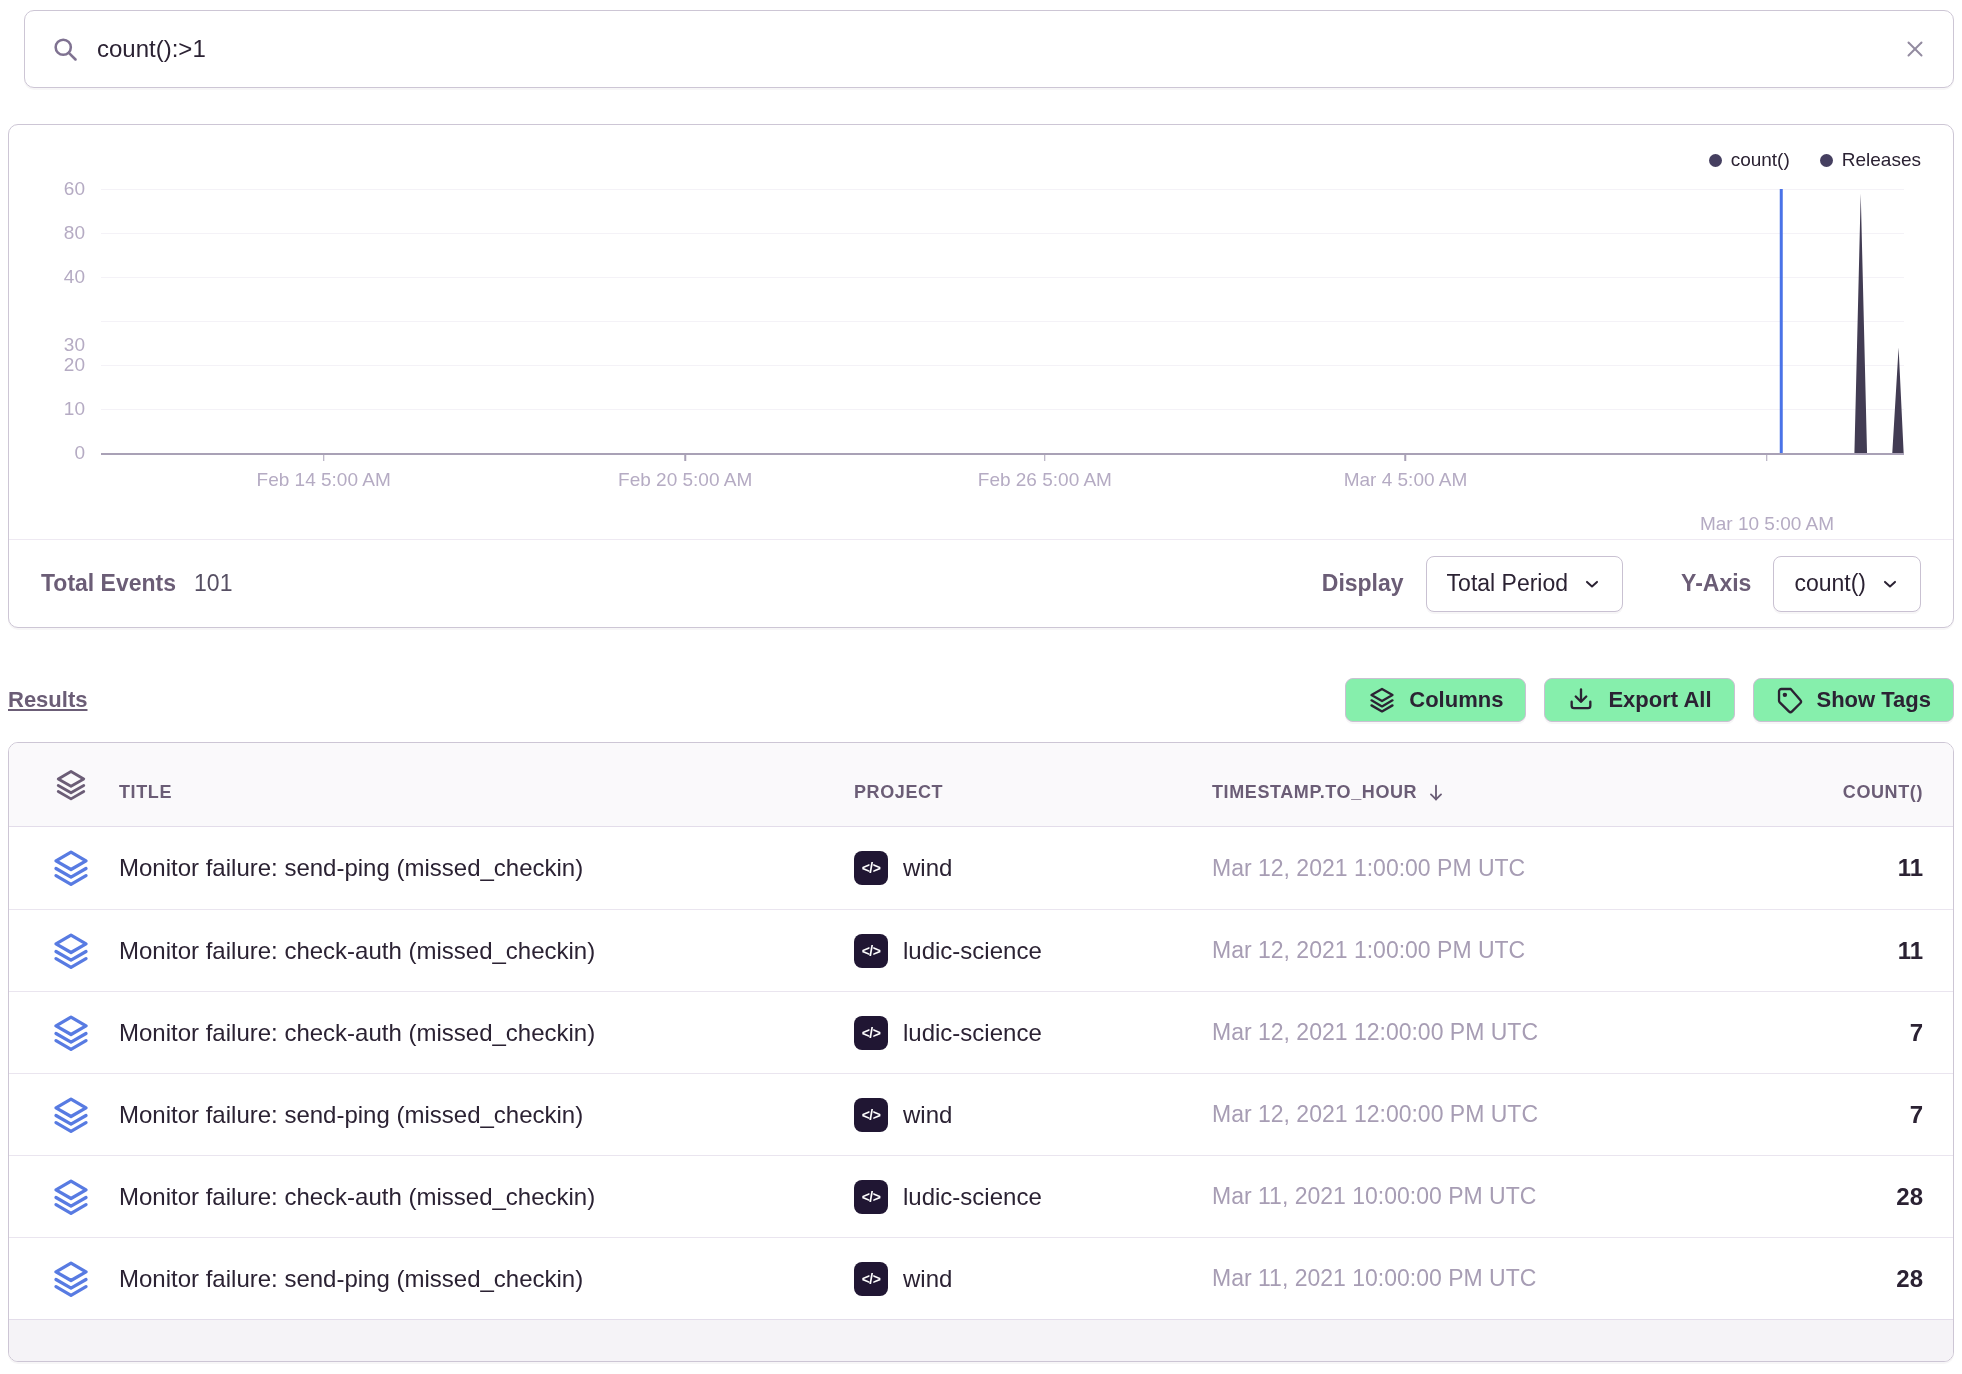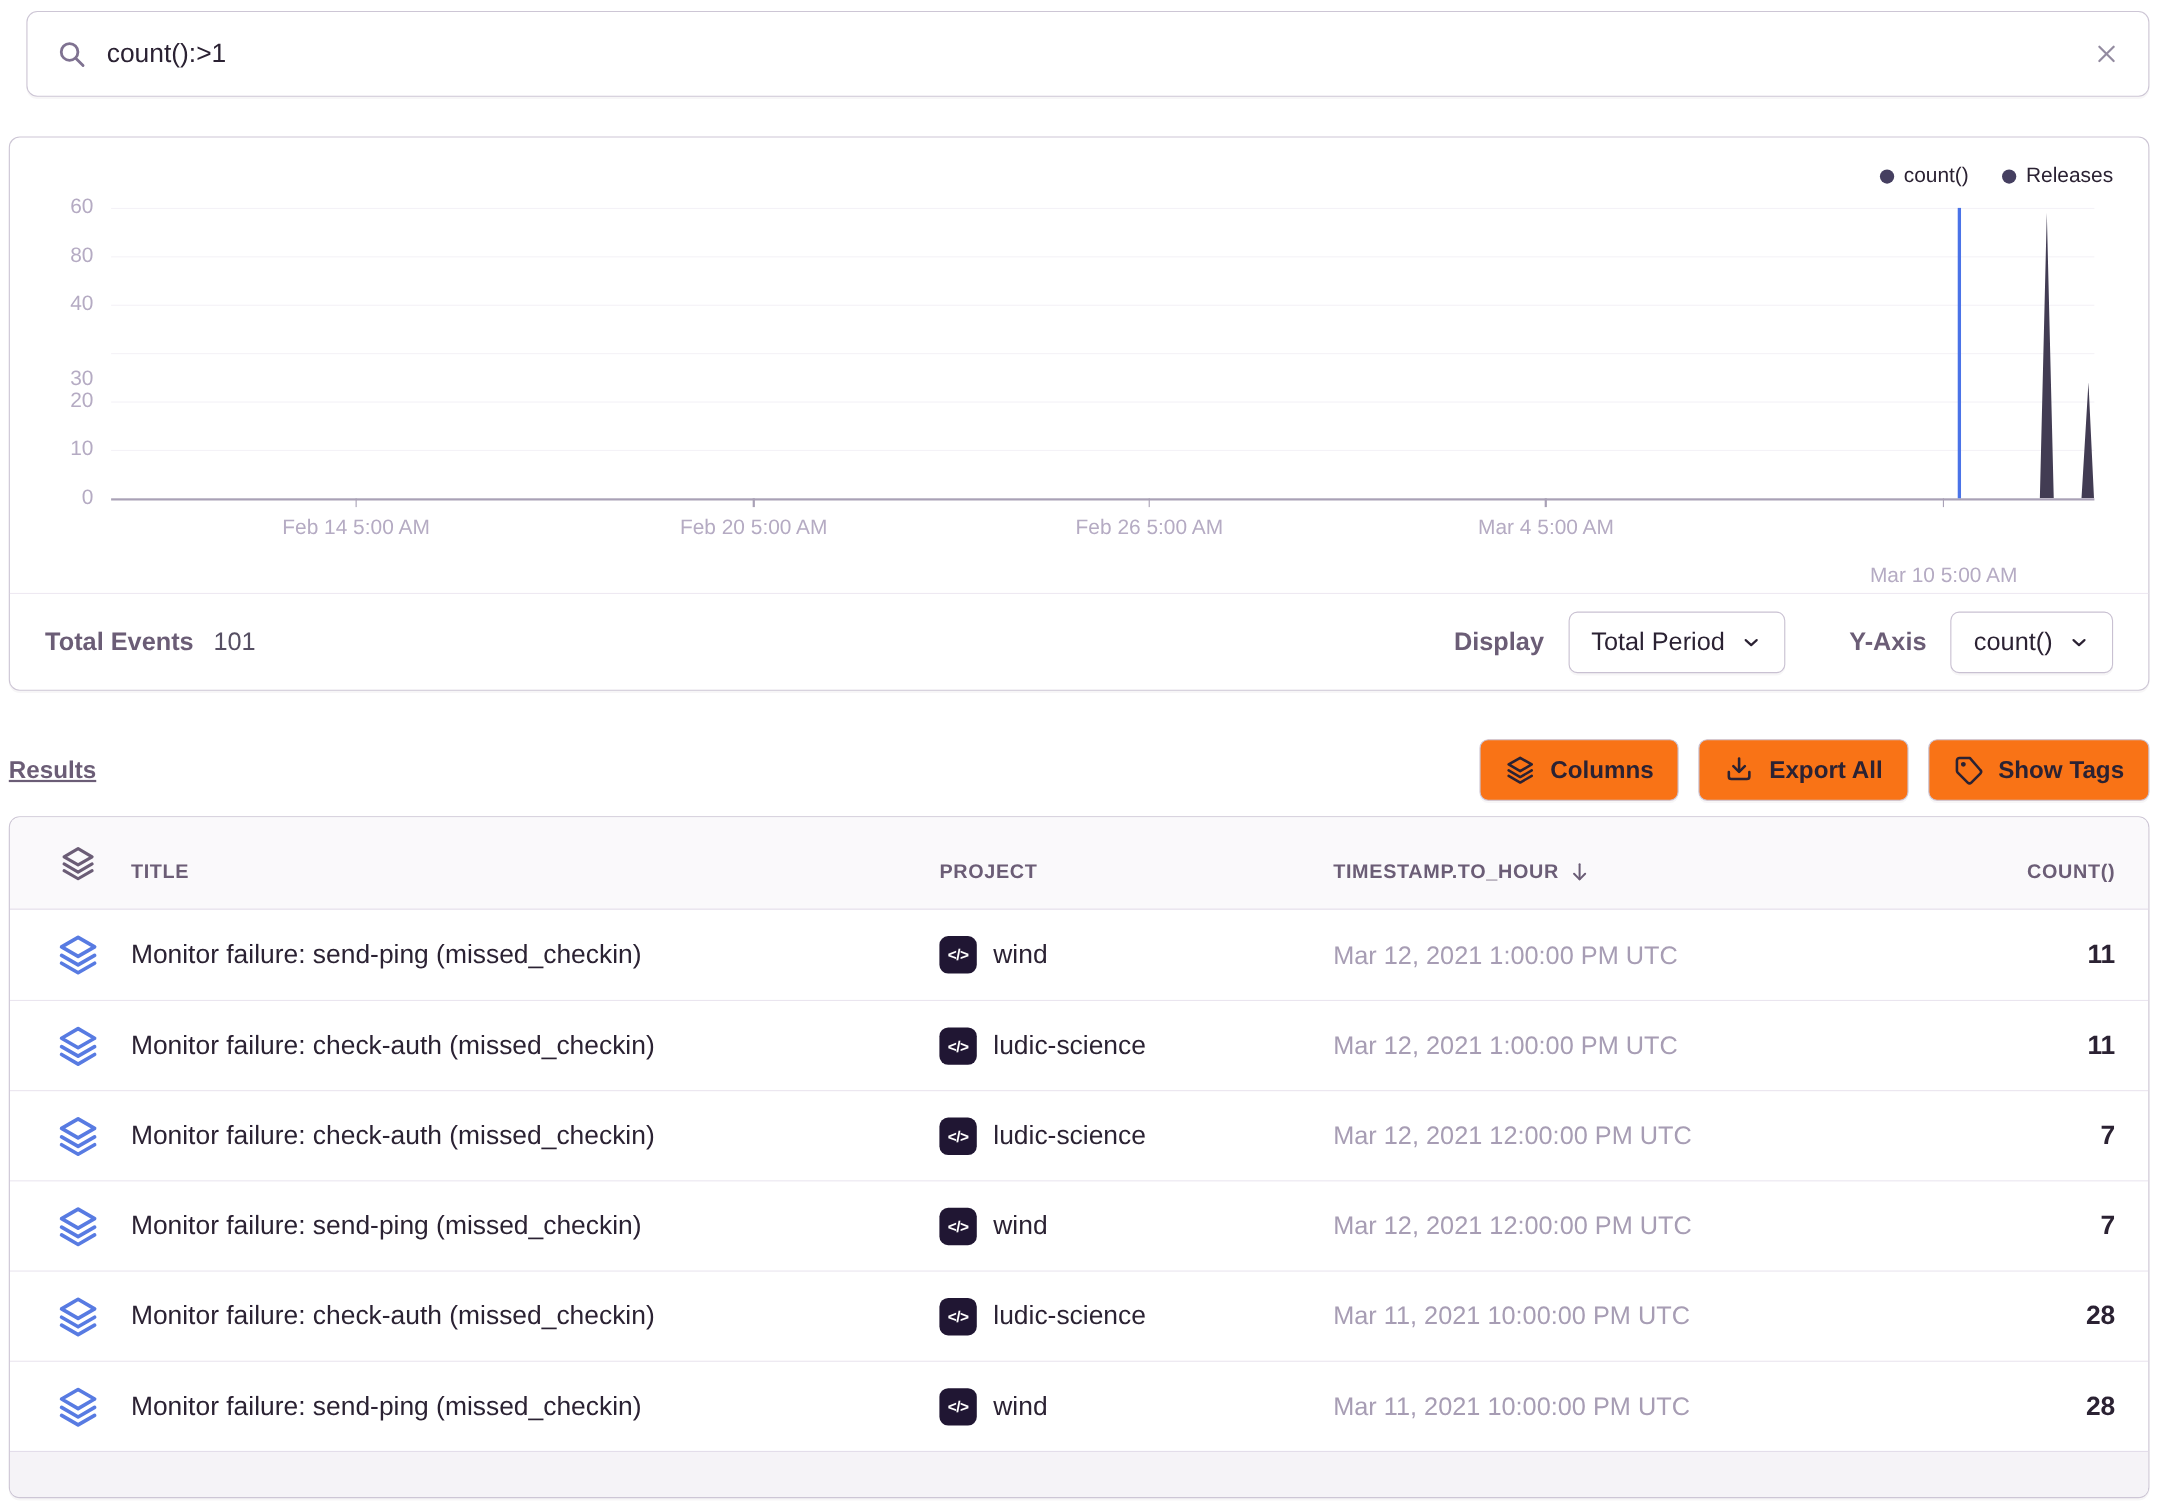--- a/index.html
+++ b/index.html
@@ -90,21 +90,21 @@
 
   
   .results-header{
     margin-top:44px;margin-bottom:14px;height:56px;
     display:flex;align-items:center;justify-content:space-between;
   }
   .results-title{font-size:22px;font-weight:700;color:var(--label-purple);text-decoration:underline;}
   .actions{display:flex;align-items:center;gap:18px;}
   .action-btn{
     display:flex;align-items:center;gap:13px;
-    height:56px;padding:0 22px;background:#f97316;
+    height:44px;padding:0 22px;background:#86efac;
     border:1.5px solid var(--button-border);border-radius:8px;
     font-family:inherit;font-size:22px;font-weight:700;color:var(--text-dark);
     box-shadow:0 2px 0 rgba(43,34,51,0.04);cursor:pointer;
   }
 
   
   .table-panel{
     border:1.5px solid var(--border);border-radius:10px;
     background:#fff;overflow:hidden;box-shadow:0 2px 0 rgba(43,34,51,0.04);
   }

